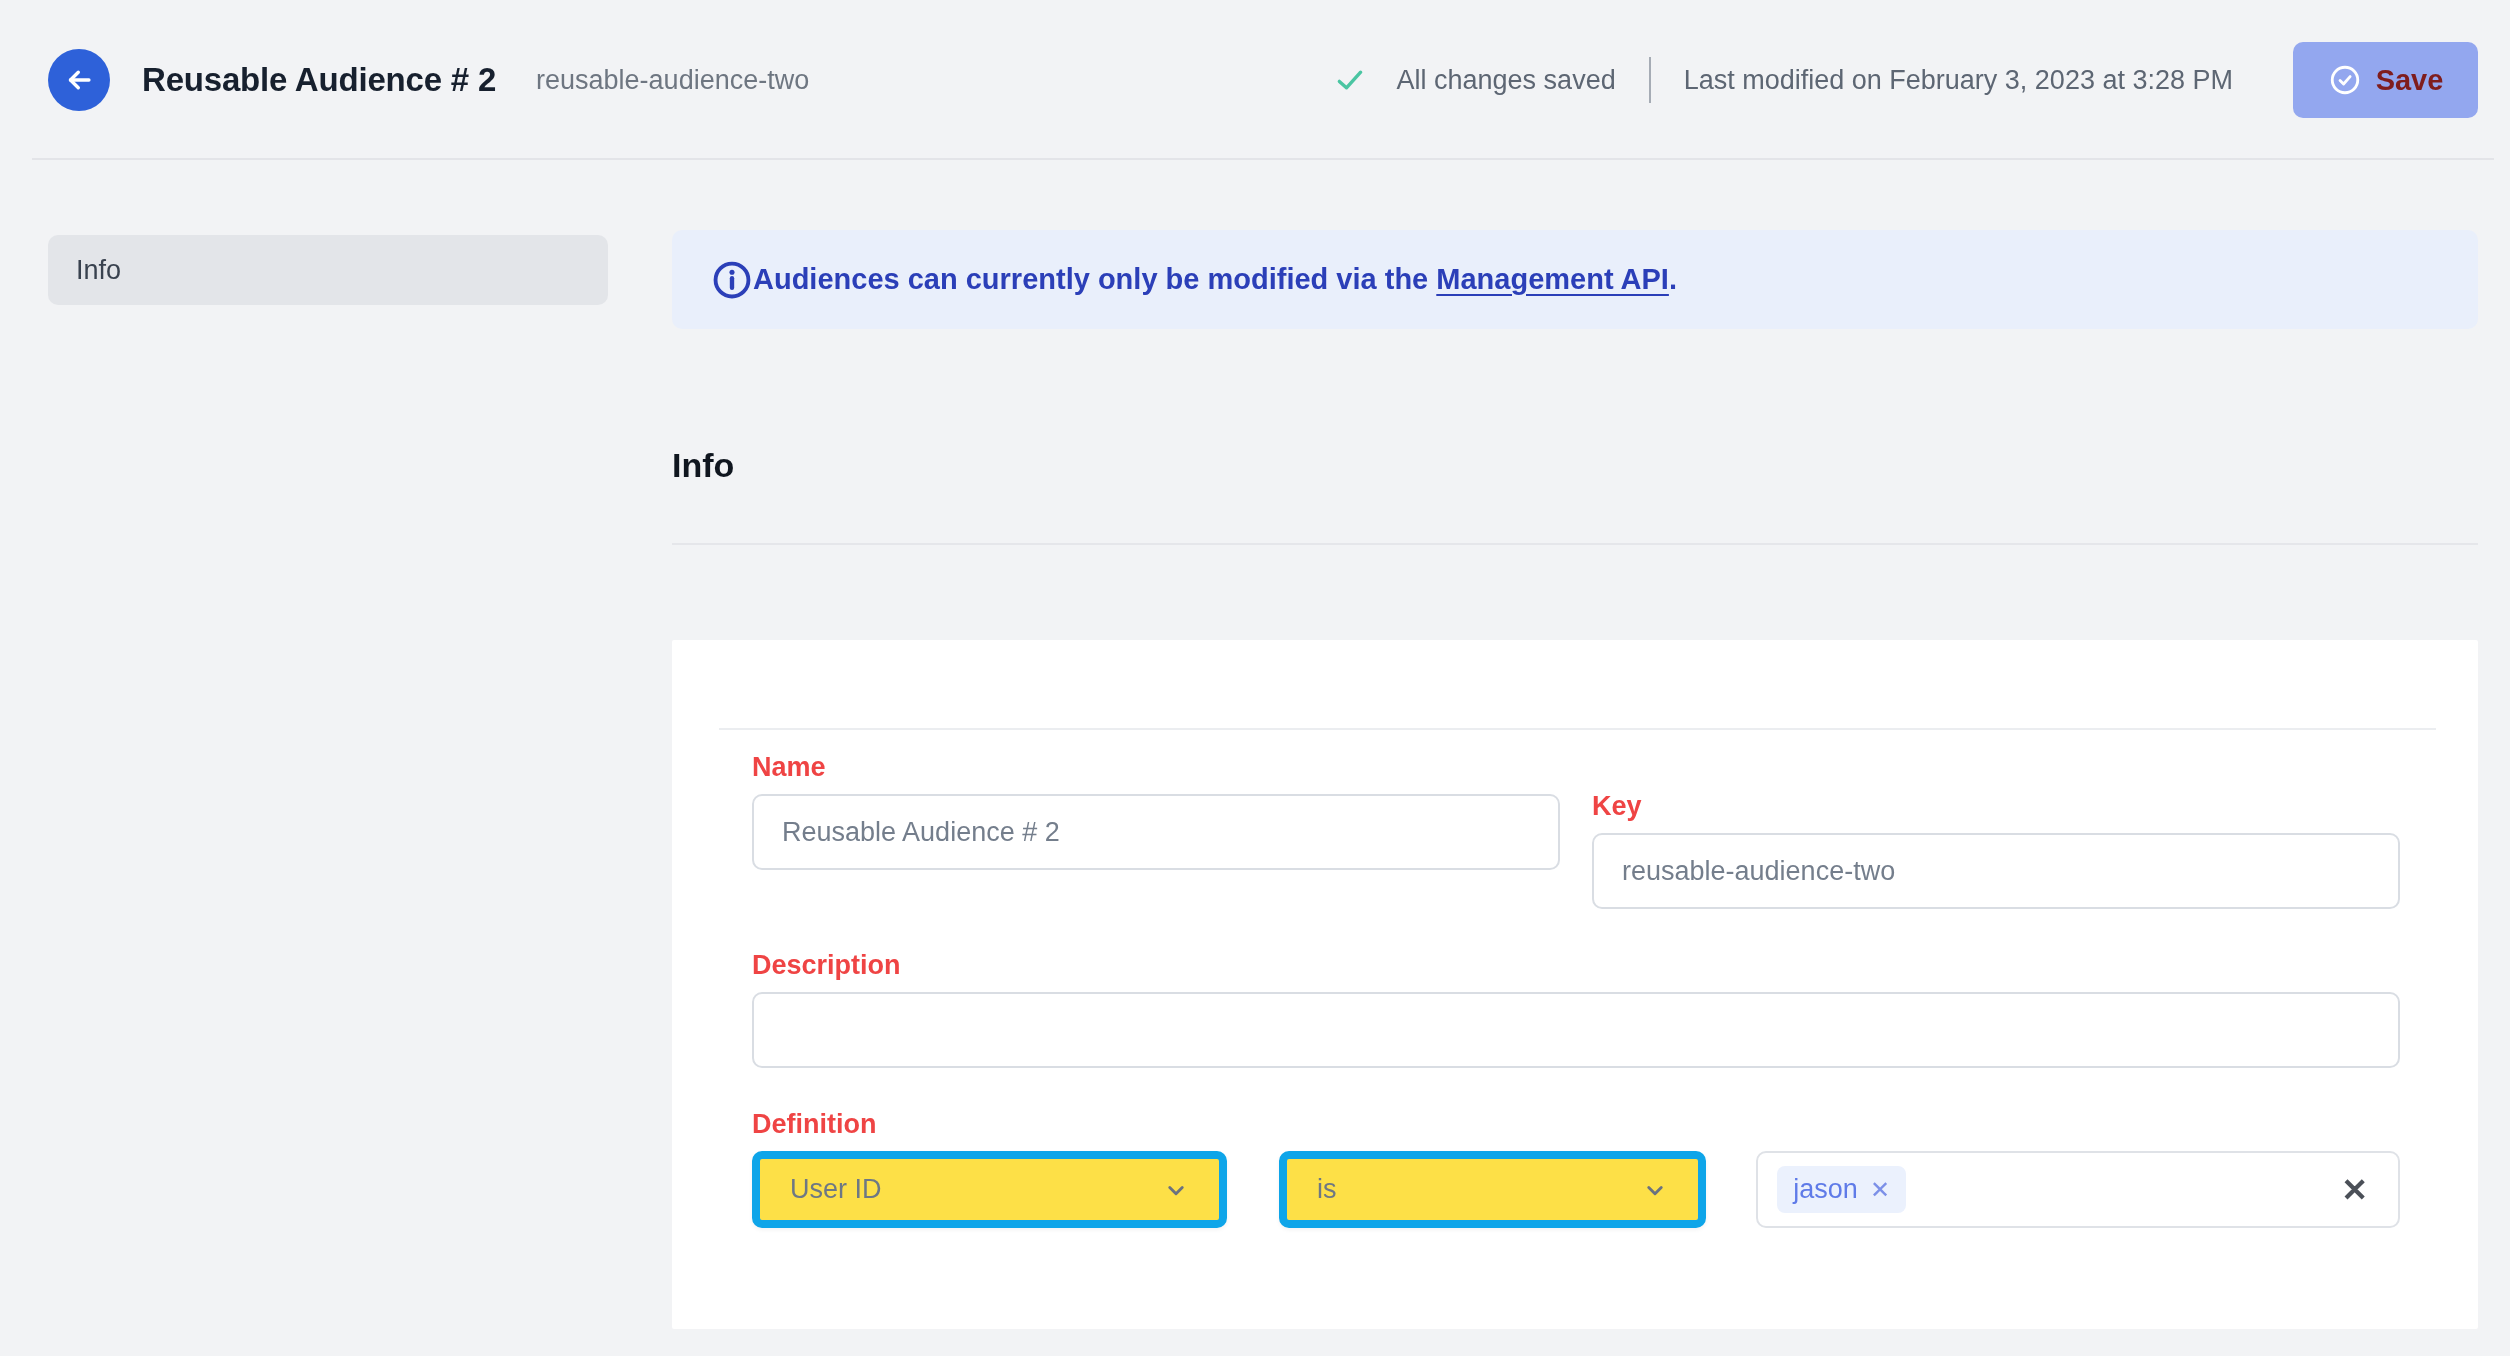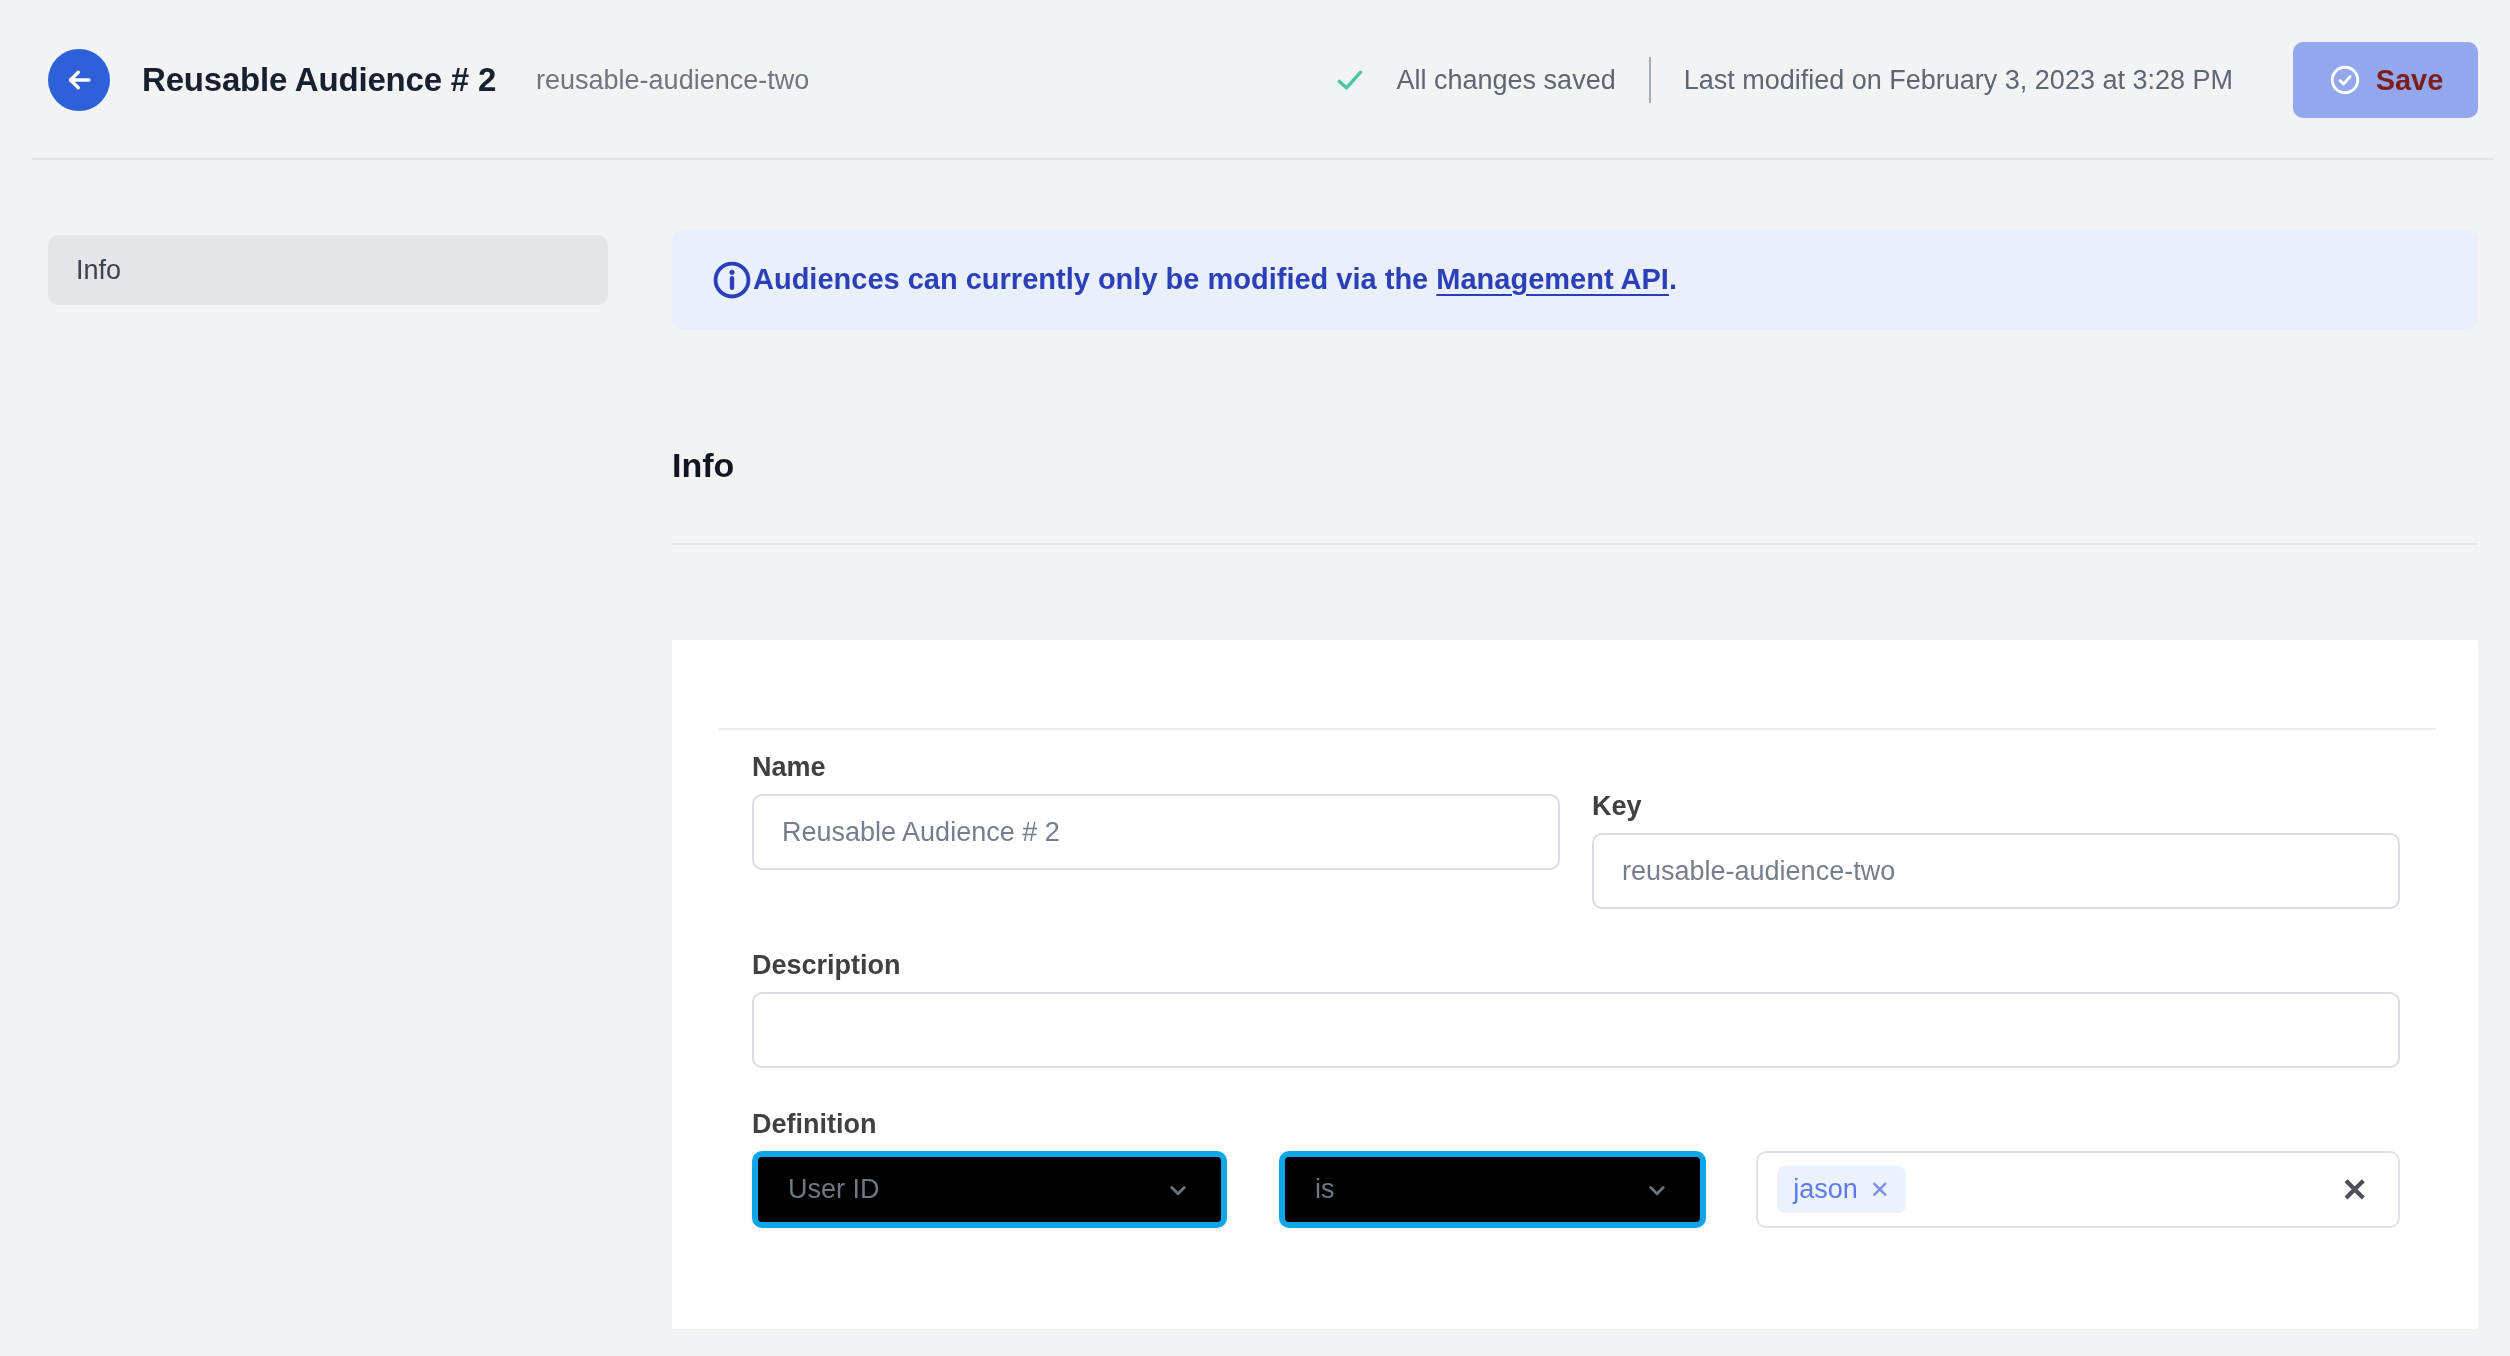--- a/index.html
+++ b/index.html
@@ -162,42 +162,42 @@
     top: 88px;
   }
   .form { padding: 108px 78px 0 80px; }
   .row-2col { display: flex; gap: 32px; }
   .row-2col .field { flex: 1 1 0; }
   .field-label {
     display: block;
     font-size: 27px;
     line-height: 34px;
     font-weight: 700;
-    color: #404040;
+    color: #ef4444;
     margin-bottom: 10px;
   }
   .text-input {
     width: 100%;
     height: 76px;
     border: 2px solid #D9DDE3;
     border-radius: 10px;
     background: #FFFFFF;
     font-family: inherit;
     font-size: 27px;
     color: #747E8C;
     padding: 0 28px;
     outline: none;
   }
   .field + .field, .row-2col + .field { margin-top: 39px; }
 
   .def-row { display: flex; align-items: center; }
   .select {
     height: 77px;
-    background: #000000;
-    border: 6px solid #0ea5e9;
+    background: #fde047;
+    border: 8px solid #0ea5e9;
     border-radius: 10px;
     box-shadow: 0 2px 4px rgba(16,24,40,0.05);
     display: flex;
     align-items: center;
     justify-content: space-between;
     padding: 0 28px 0 30px;
     font-size: 27px;
     color: #6E7884;
     cursor: pointer;
   }

